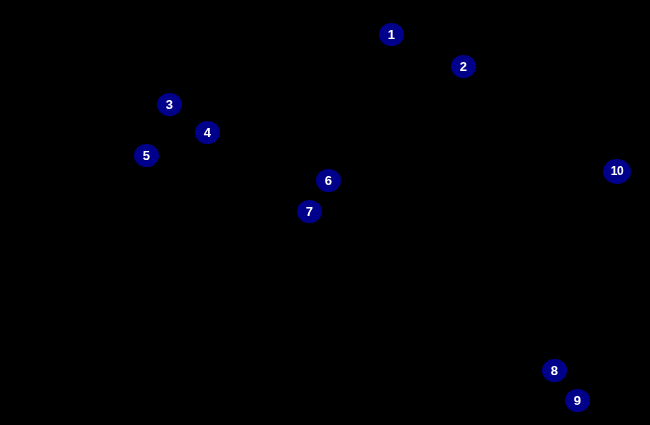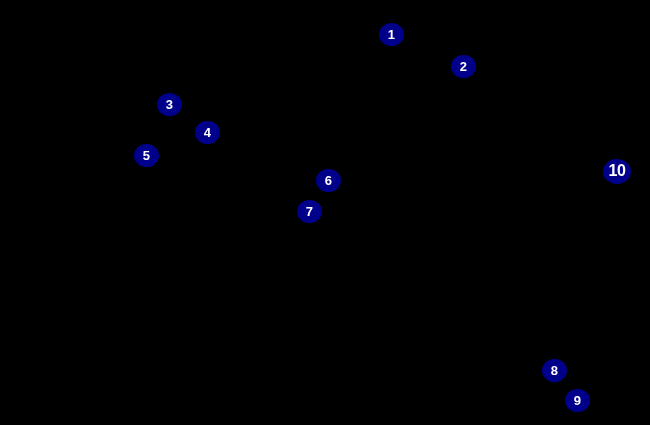--- a/index.html
+++ b/index.html
@@ -26,21 +26,21 @@
   }
   .marker .marker-label {
     color: #FFFFFF;
     font-weight: bold;
     font-size: 13px;
     line-height: 1;
     letter-spacing: -0.5px;
     user-select: none;
   }
   .marker.wide .marker-label {
-    font-size: 16px;
+    font-size: 12px;
   }
 </style>
 </head>
 <body>
 
 <div id="screen" style="background: rgb(0, 0, 0); width: 650px; height: 425px;">
   <div id="marker-layer">
       <div class="marker" style="left: 378.5px; top: 22.5px; width: 25px; height: 23px; background: rgb(0, 0, 139);">
         <span class="marker-label" style="color: rgb(255, 255, 255);">1</span>
       </div>

